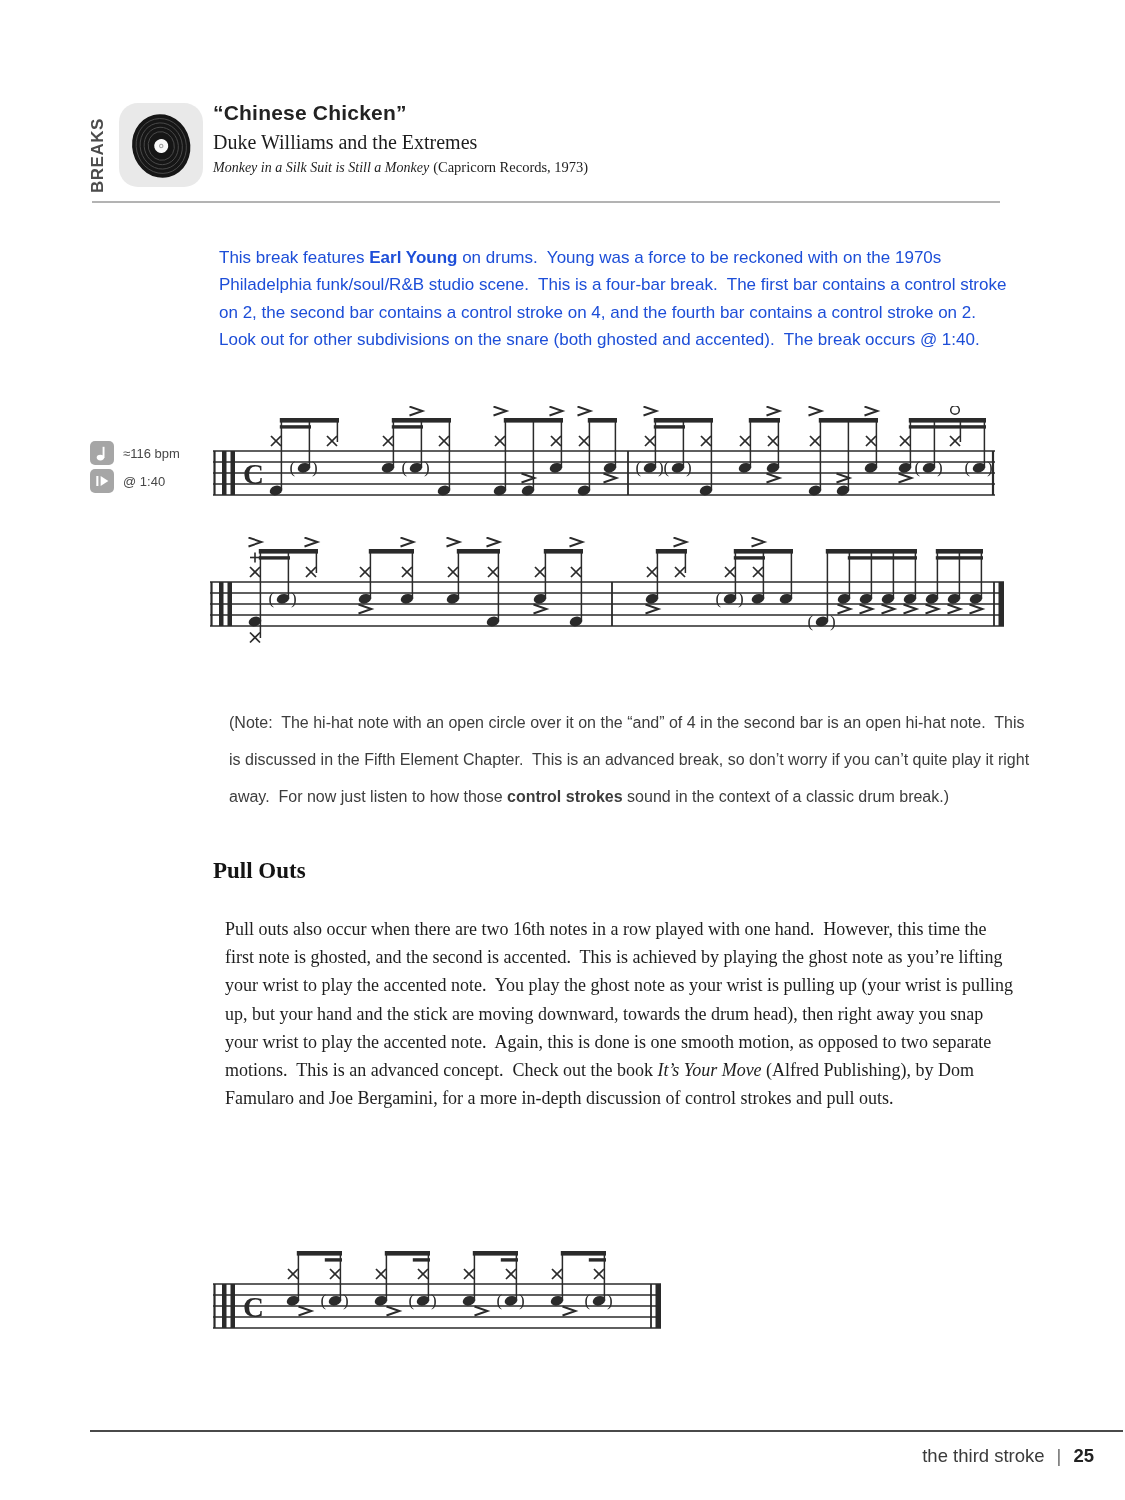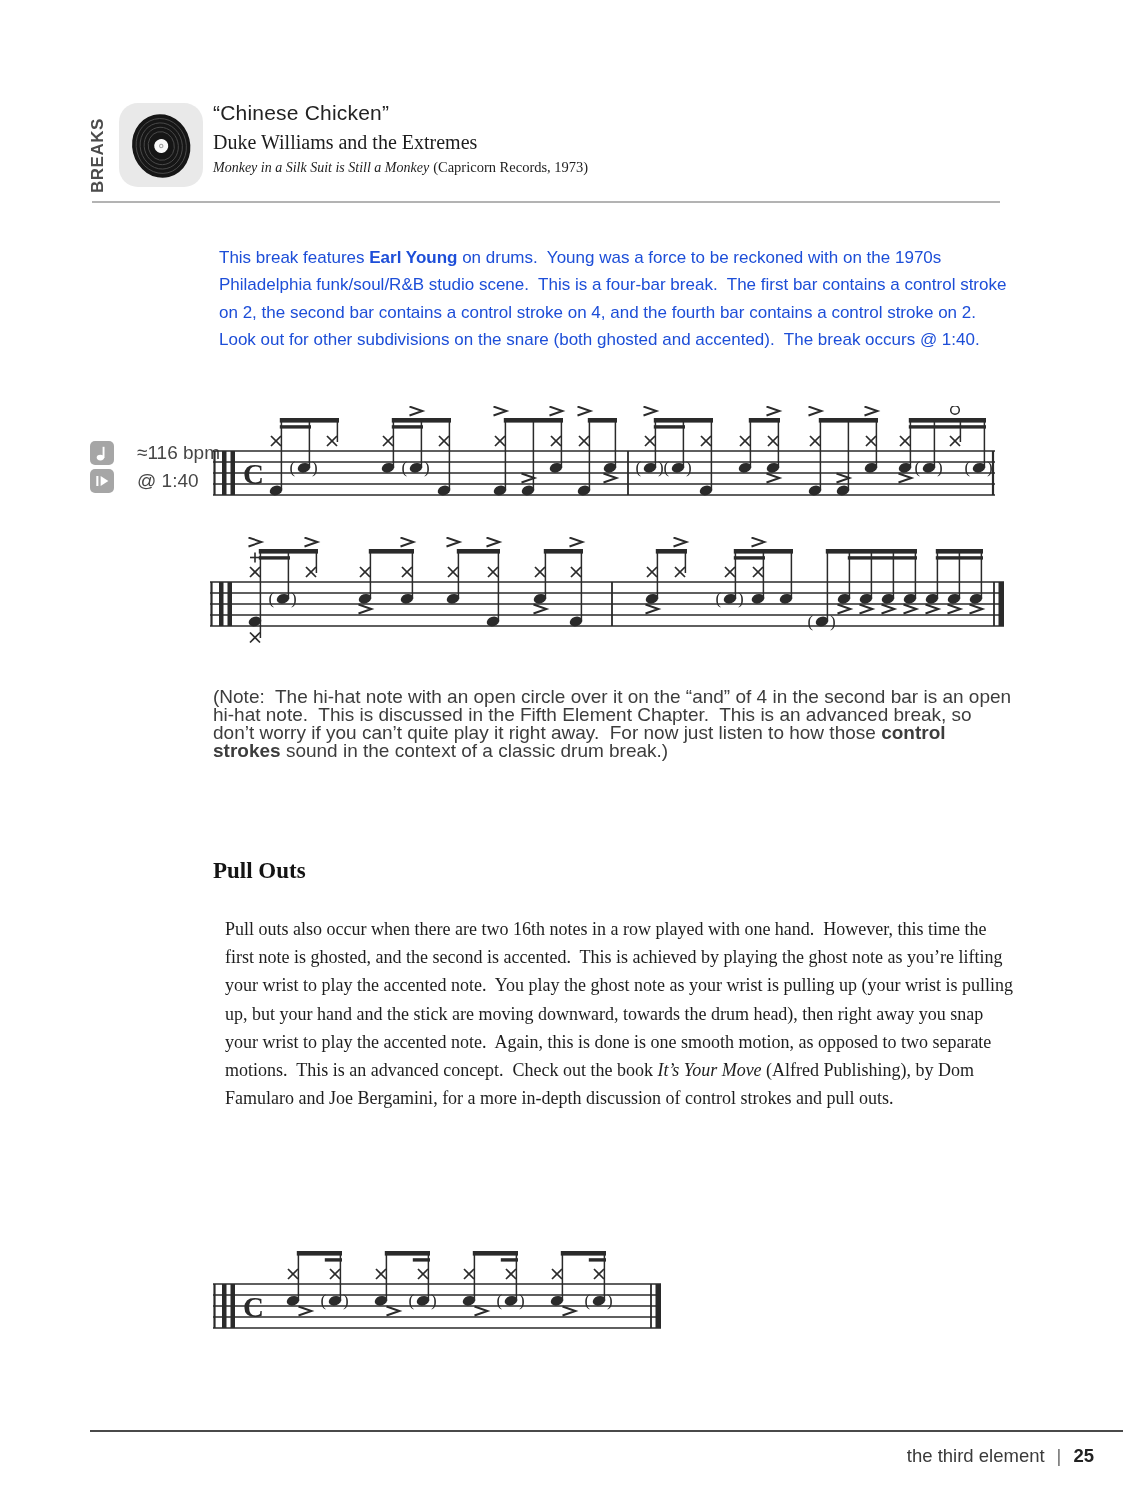--- a/index.html
+++ b/index.html
@@ -6,41 +6,41 @@
   .page{position:relative;width:1125px;height:1500px;background:#fff;overflow:hidden;
         font-family:"Liberation Sans",sans-serif;color:#3d3d3d;}
 
   .rail-label{position:absolute;left:88px;top:107px;height:86px;
     writing-mode:vertical-rl;transform:rotate(180deg);
     font-weight:700;font-size:17px;letter-spacing:.5px;color:#4c4c4c;}
 
   .vinyl{position:absolute;left:119px;top:103px;}
 
   .header-text{position:absolute;left:213px;top:101px;}
-  .song-title{font-size:21px;font-weight:400;color:#232323;letter-spacing:.2px;}
+  .song-title{font-size:21px;font-weight:700;color:#232323;letter-spacing:.2px;}
   .song-artist{font-family:"Liberation Serif",serif;font-size:20px;color:#1d1d1d;margin-top:6px;}
   .song-album{margin-top:4px;font-family:"Liberation Serif",serif;color:#1d1d1d;}
   .alb-i{font-style:italic;font-size:14px;}
   .alb-d{font-size:14.5px;}
 
   .rule-top{position:absolute;left:92px;top:201px;width:908px;height:2px;background:#b3b3b3;}
 
   .intro{position:absolute;left:213px;top:238px;width:795px;margin:6px;
     font-size:17px;line-height:27.4px;white-space:pre-wrap;color:#1d4ed8;}
 
   .tempo{position:absolute;left:90px;top:441px;display:flex;flex-direction:column;gap:4px;}
-  .tempo-row{display:flex;align-items:center;gap:23px;font-size:19px;color:#474747;}
+  .tempo-row{display:flex;align-items:center;gap:9px;font-size:13px;color:#474747;}
 
   .notation{position:absolute;}
   #line1{left:213px;top:406px;}
   #line2{left:210px;top:537px;}
   #line3{left:213px;top:1239px;}
 
-  .note{position:absolute;left:213px;top:688px;width:805px;margin:0;
-    font-size:19px;line-height:18px;white-space:pre-wrap;color:#3d3d3d;}
+  .note{position:absolute;left:213px;top:688px;width:805px;margin:16px;
+    font-size:16px;line-height:37px;white-space:pre-wrap;color:#3d3d3d;}
 
   .po-heading{position:absolute;left:213px;top:858px;margin:0;
     font-family:"Liberation Serif",serif;font-size:23px;color:#141414;}
 
   .serif-body{position:absolute;left:213px;top:903px;width:795px;margin:12px;
     font-family:"Liberation Serif",serif;font-size:18px;line-height:28.2px;
     white-space:pre-wrap;color:#1e1e1e;}
 
   .keypoint{position:absolute;left:213px;top:1146px;margin:0;
     font-family:"Liberation Serif",serif;font-weight:700;font-size:18.5px;color:#141414;}
@@ -416,18 +416,18 @@
       <line x1="391.4" y1="14" x2="391.4" y2="62" stroke="#2a2a2a" stroke-width="1.5"></line>
       <line x1="381" y1="30" x2="391" y2="40" stroke="#2a2a2a" stroke-width="1.7"></line>
       <line x1="381" y1="40" x2="391" y2="30" stroke="#2a2a2a" stroke-width="1.7"></line>
       <ellipse cx="386" cy="61.8" rx="6.4" ry="4.7" fill="#2a2a2a" transform="rotate(-18 386 61.8)"></ellipse>
       <text x="371.5" y="67" font-size="17" fill="#2a2a2a" font-family="&quot;Liberation Serif&quot;,serif">(</text>
       <text x="394" y="67" font-size="17" fill="#2a2a2a" font-family="&quot;Liberation Serif&quot;,serif">)</text>
     </svg>
 
   <div class="rule-bottom"></div>
   <div class="footer">
-    <span>the third element</span>
+    <span>the third stroke</span>
     <span class="sep">|</span>
     <span class="pagenum">25</span>
   </div>
 
 </div>
 
 </body></html>

